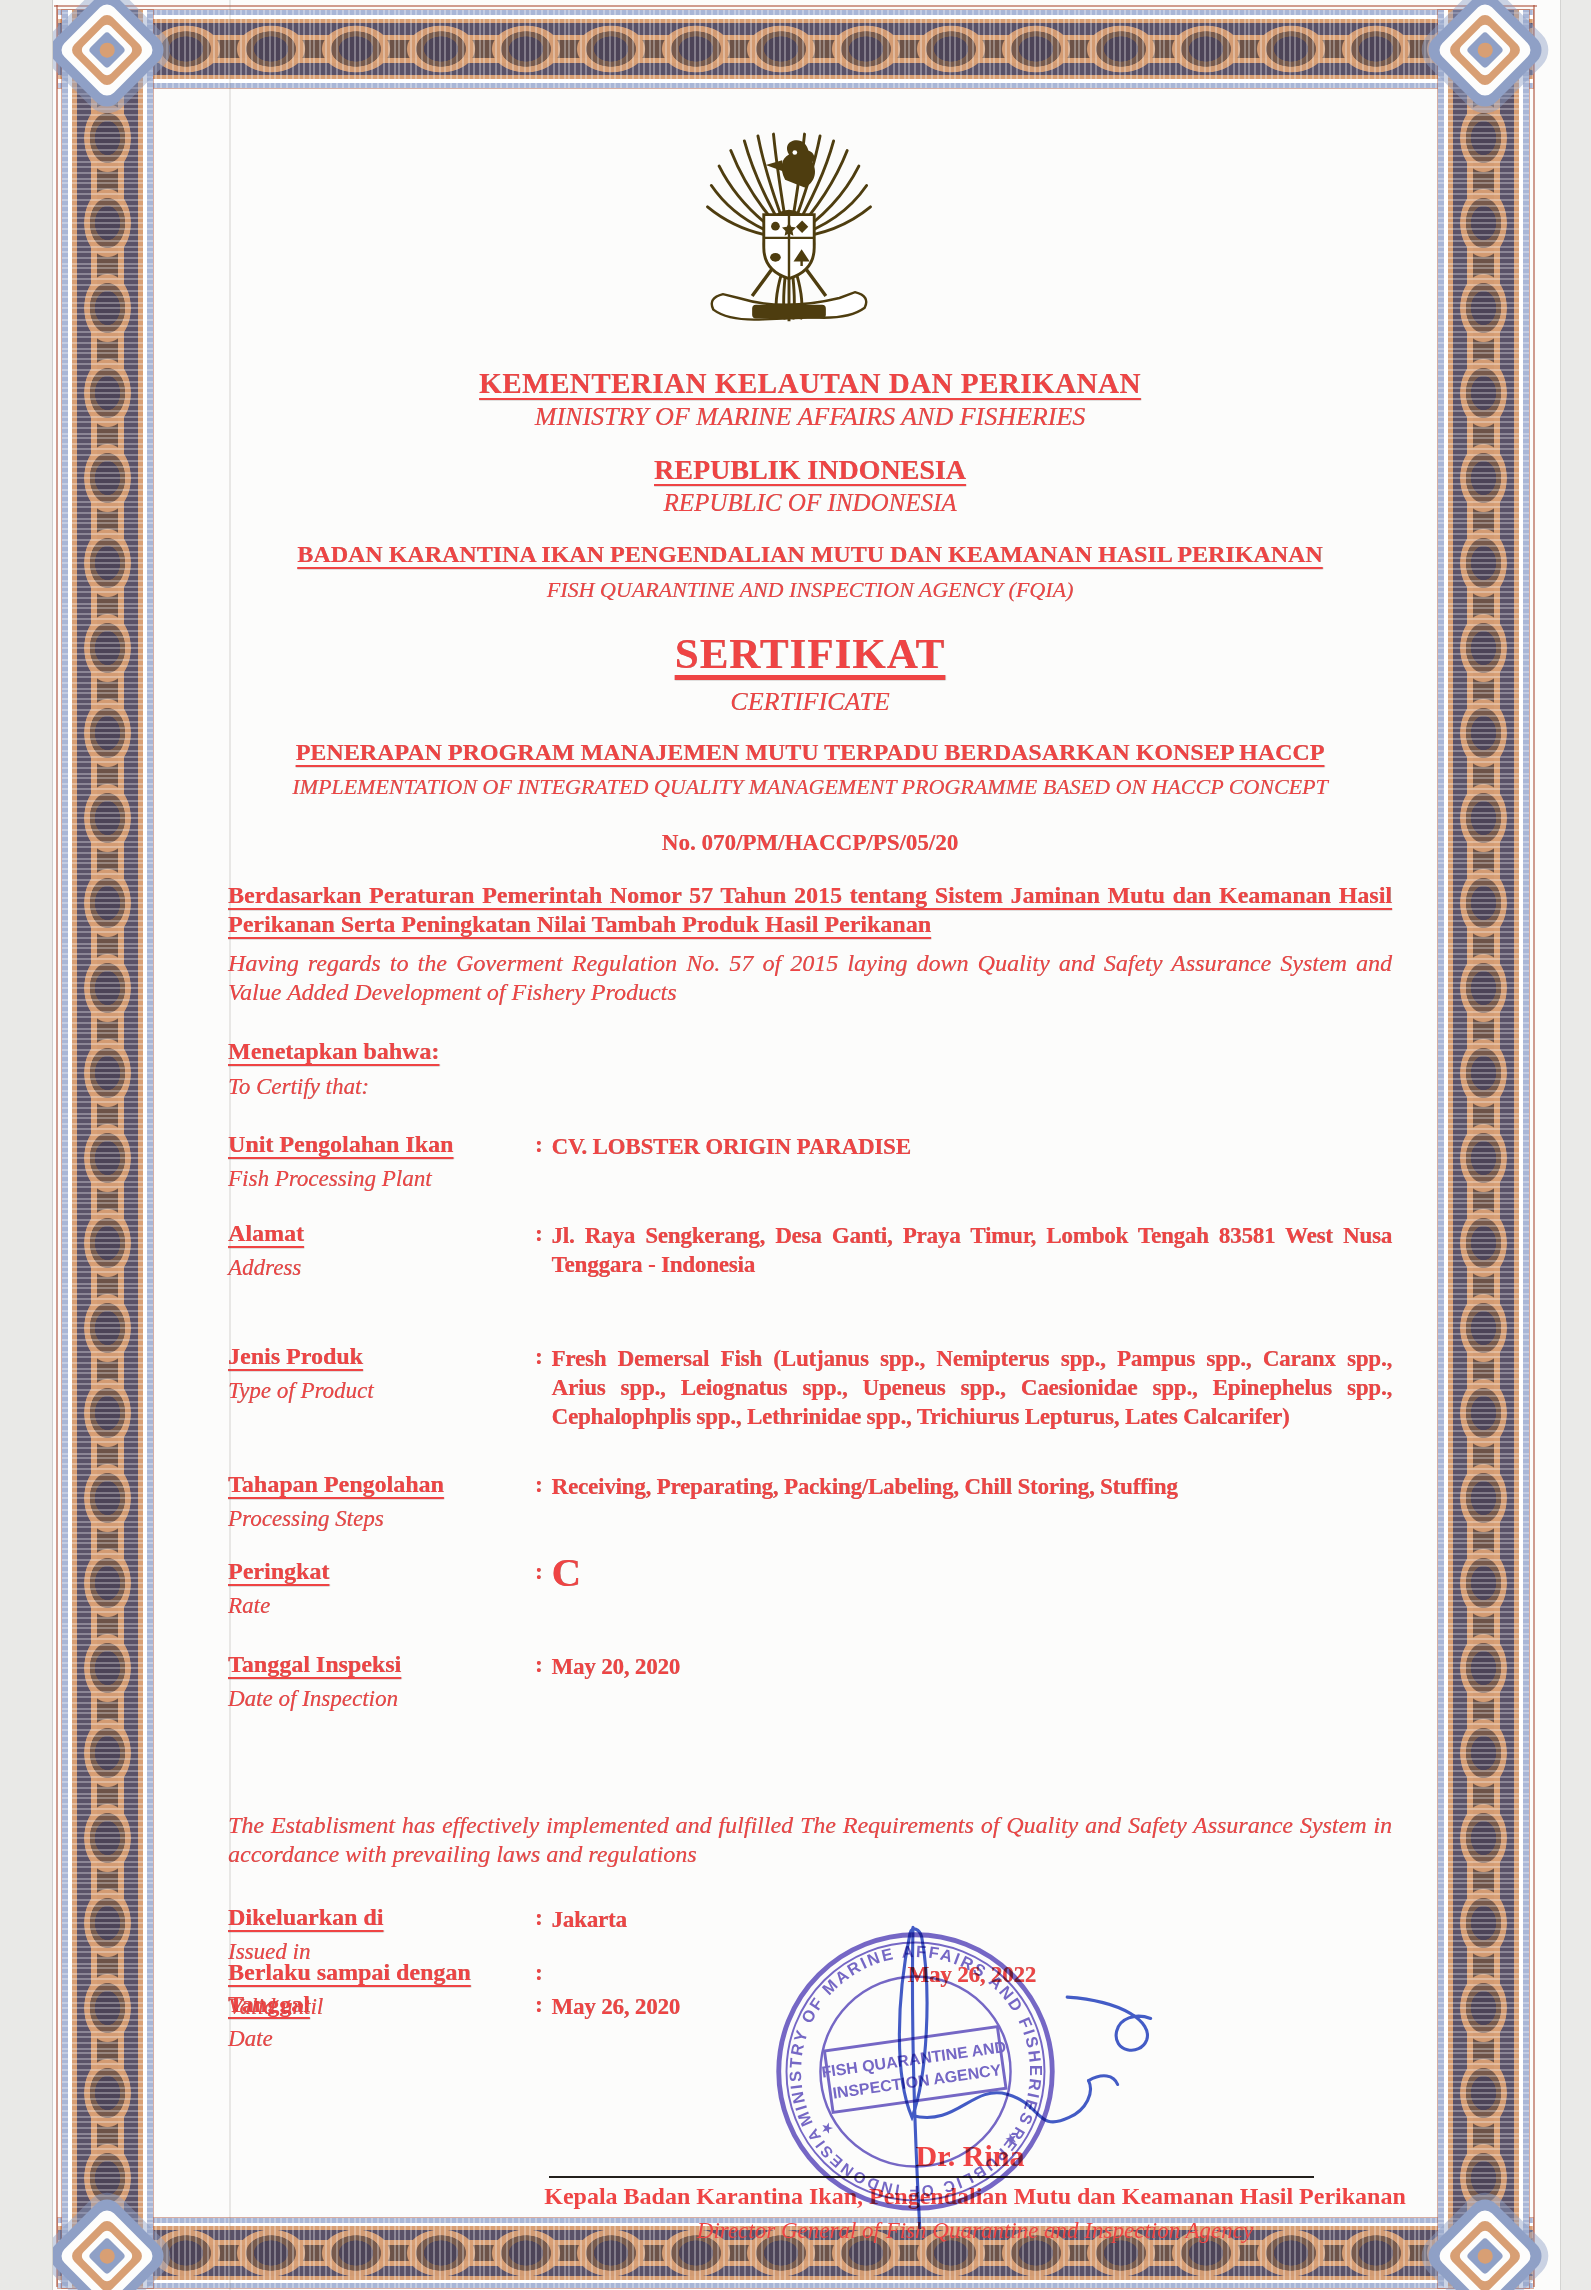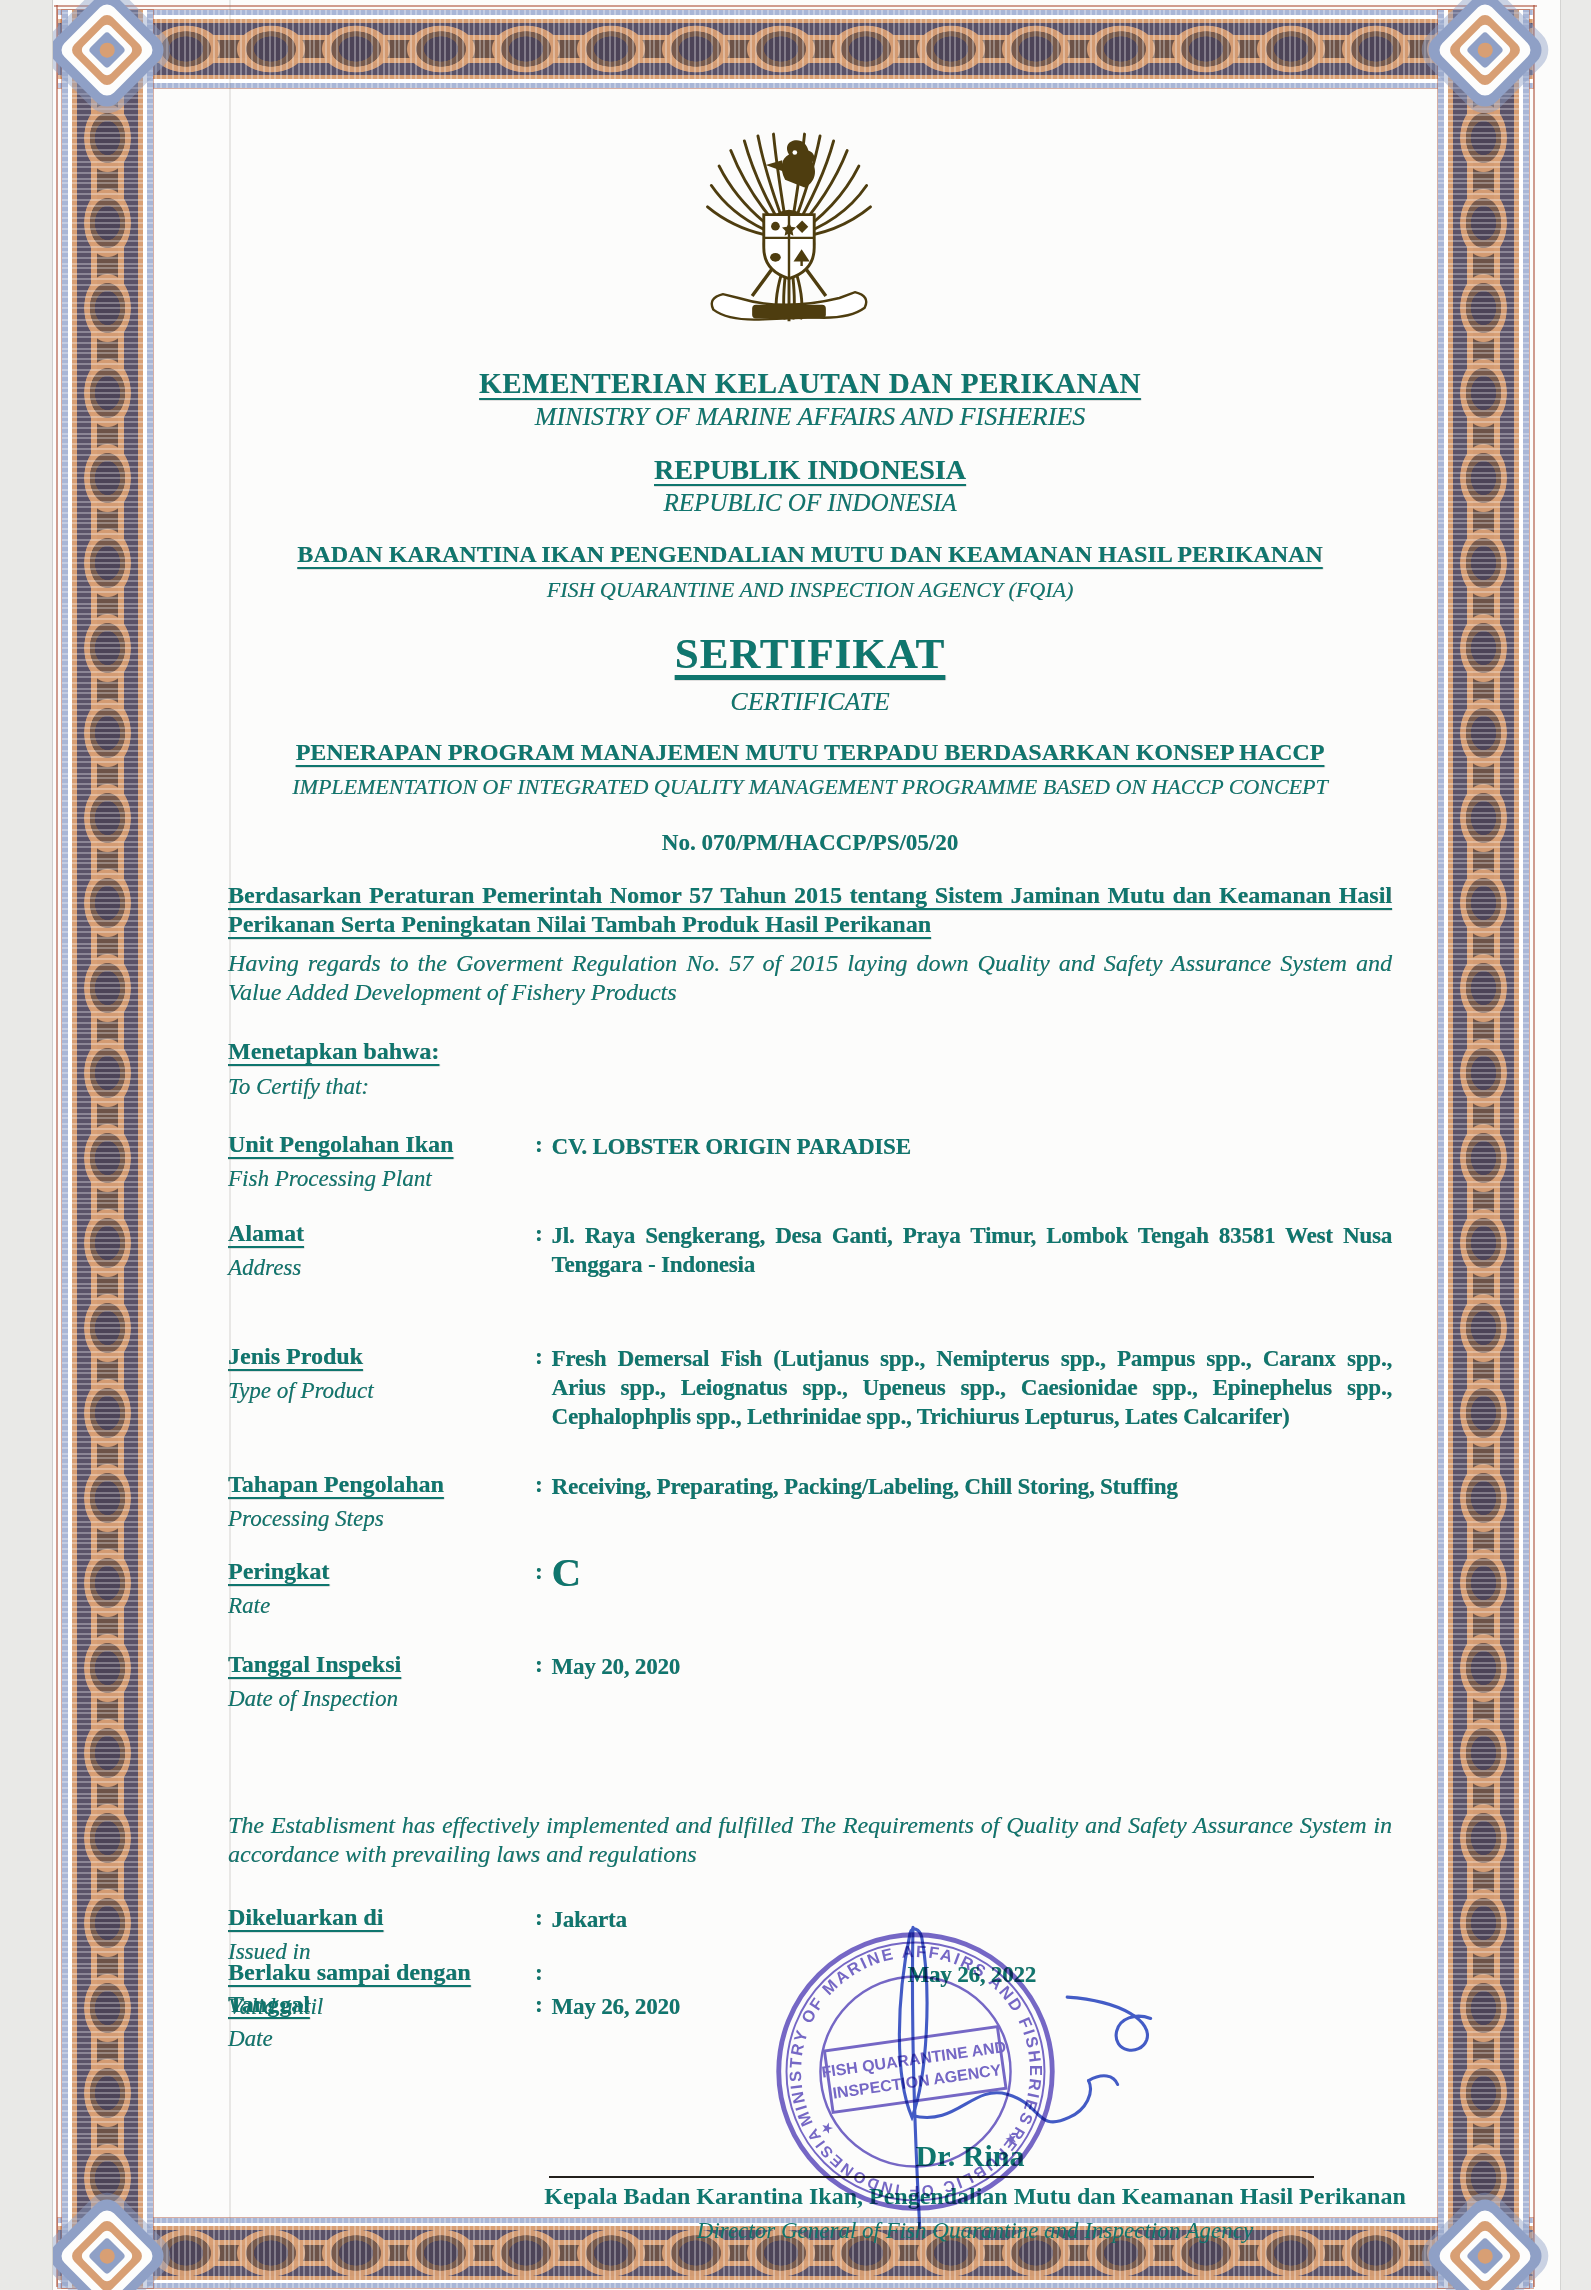--- a/index.html
+++ b/index.html
@@ -1,18 +1,18 @@
 <!DOCTYPE html>
 <html><head>
 <meta charset="utf-8">
 <style>
   html,body{margin:0;padding:0;background:#d8d8d6;}
   .page{
     position:relative; width:1591px; height:2290px; overflow:hidden;
-    background:#fcfcfb; color:#0f766e;
+    background:#fcfcfb; color:#ef4444;
     font-family:"Liberation Serif","DejaVu Serif",serif;
   }
   .abs{position:absolute;}
   
   .scan-left{left:0;top:0;width:52px;height:2290px;background:#e9e9e7;border-right:1.9px solid #cfcfcd;z-index:7;}
   .scan-right{left:1560px;top:0;width:31px;height:2290px;background:#eaeae8;border-left:1.9px solid #d4d4d2;z-index:7;}
   .fold-line{left:229px;top:0;width:1.9px;height:2290px;background:rgba(110,105,100,0.14);z-index:6;}
   
   .redline{background:rgba(171,77,52,0.55);z-index:1;}
   .gh,.gv{z-index:1;}

